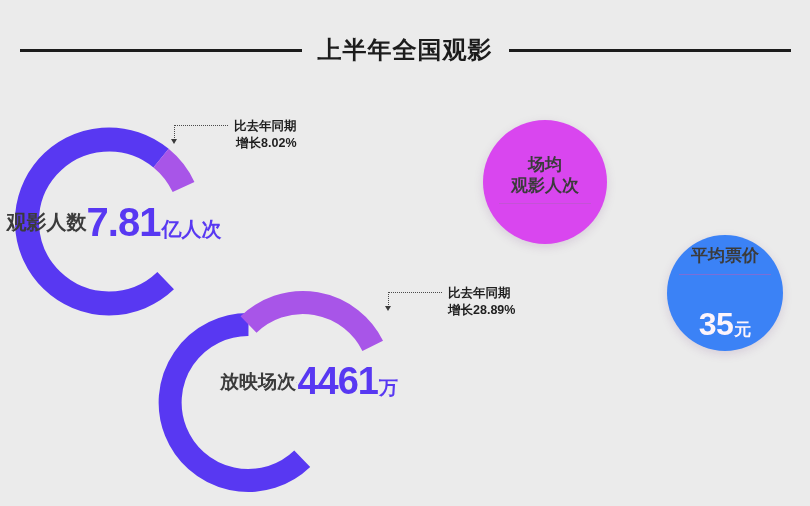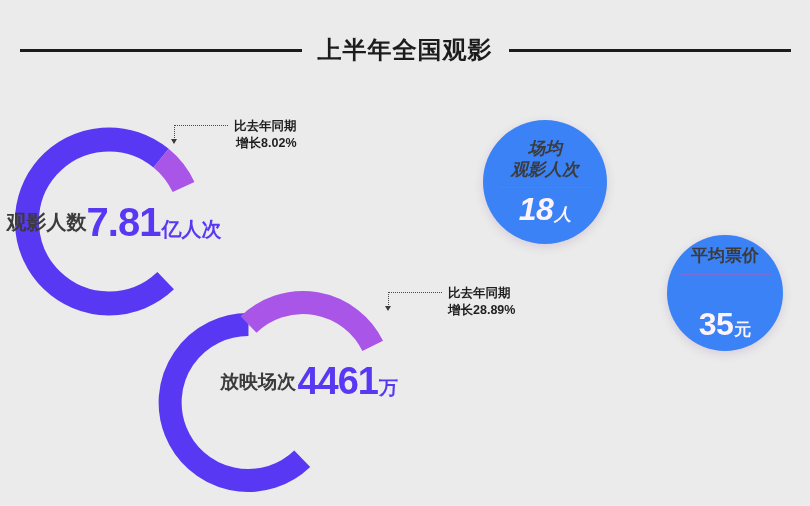--- a/index.html
+++ b/index.html
@@ -198,30 +198,26 @@
         <div class="vline"></div>
         <div class="arrow"></div>
       </div>
       <div class="ann-lines">
         <div class="ann-text l1">比去年同期</div>
         <div class="ann-text l2">增长28.89%</div>
       </div>
     </div>
   </div>
 
-  <div class="pcircle" id="circle-avg-attendance" style="background: #3b82f6; font-style: italic;">
+  <div class="pcircle" id="circle-avg-attendance" style="background: #d946ef;">
     <div class="pc-label">
       <div>场均</div>
       <div>观影人次</div>
     </div>
     <div class="pc-divider"></div>
-    <div class="pc-value">
-      <span class="pc-num">18</span>
-      <span class="pc-unit">人</span>
-    </div>
   </div>
 
   <div class="pcircle" id="circle-avg-price" style="background: #3b82f6;">
     <div class="pc-label">
       <div>平均票价</div>
     </div>
     <div class="pc-divider"></div>
     <div class="pc-value">
       <span class="pc-num">35</span>
       <span class="pc-unit">元</span>

